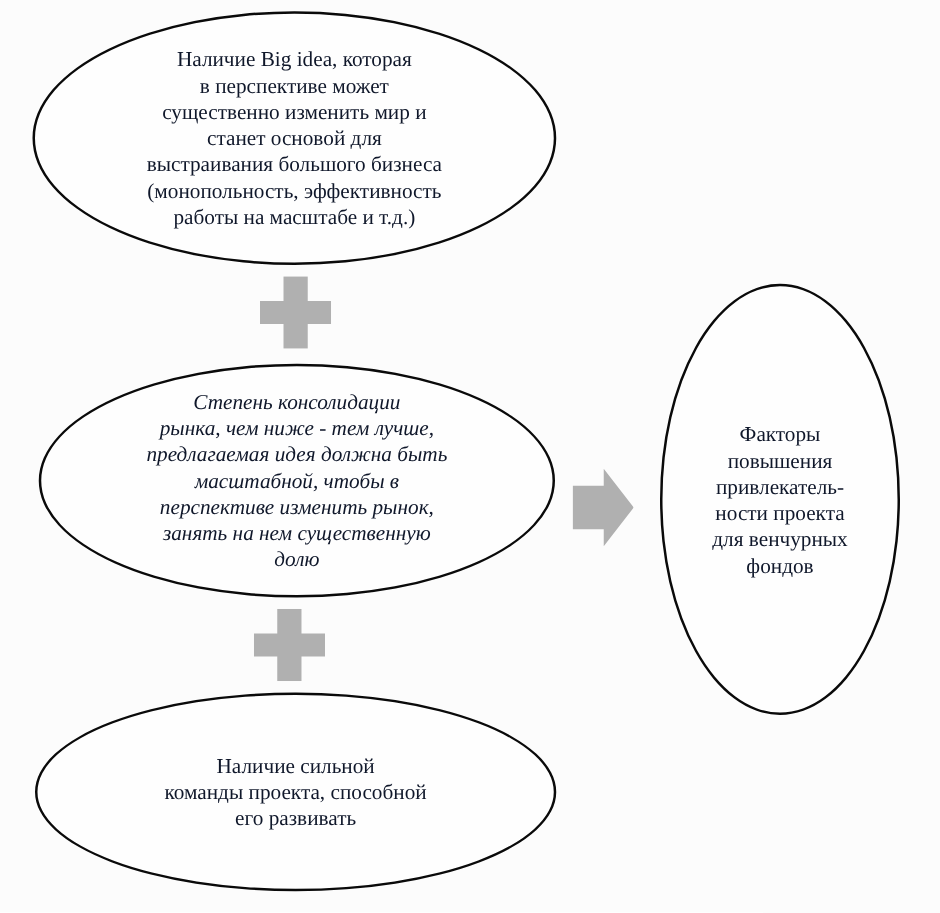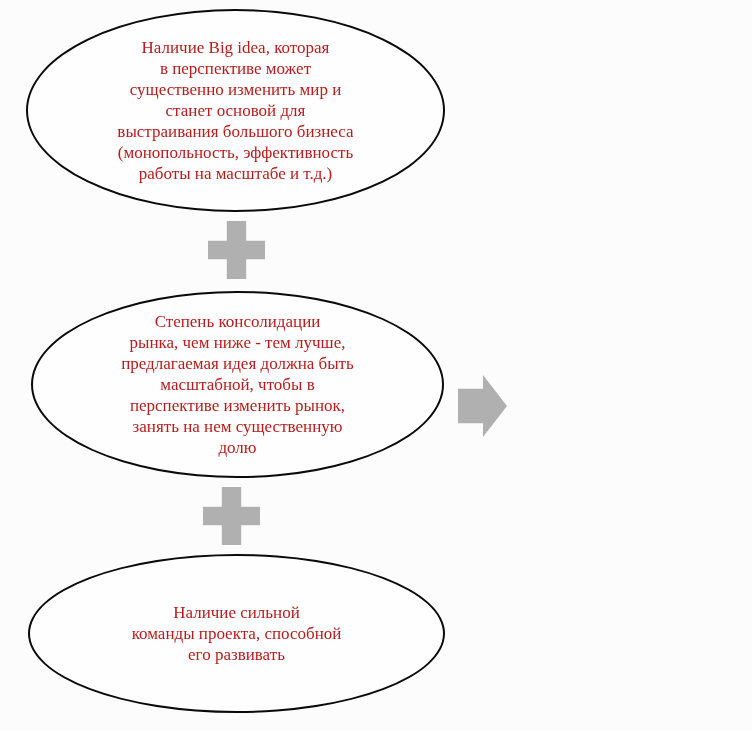--- a/index.html
+++ b/index.html
@@ -5,40 +5,40 @@
 <style>
   * { margin: 0; padding: 0; box-sizing: border-box; }
   html, body { background: #ffffff; }
   .canvas {
     position: relative;
     width: 752px;
     height: 730px;
     background: #fcfcfc;
     overflow: hidden;
     font-family: "Liberation Serif", "DejaVu Serif", serif;
-    color: #b91c1c;
+    color: #0f172a;
   }
   .ellipse {
     position: absolute;
     border: 2px solid #0a0a0a;
     border-radius: 50%;
     background: #fefefe;
     display: flex;
     align-items: center;
     justify-content: center;
   }
   .ellipse-text {
     display: block;
     text-align: center;
     white-space: pre-line;
     font-size: 17px;
     line-height: 21px;
   }
   .e1 { left: 26px;  top: 9px;   width: 419px; height: 203px; }
-  .e2 { left: 31px;  top: 291px; width: 413px; height: 187px; }
+  .e2 { left: 31px;  top: 291px; width: 413px; height: 187px; font-style: italic; }
   .e3 { left: 28px;  top: 554px; width: 417px; height: 159px; align-items: center; }
   .eR { left: 528px; top: 227px; width: 192px; height: 345px; }
   .plus {
     position: absolute;
     width: 57px;
     height: 58px;
     background: #b0b0b0;
     clip-path: polygon(33% 0%, 67% 0%, 67% 34%, 100% 34%, 100% 66%,
                        67% 66%, 67% 100%, 33% 100%, 33% 66%, 0% 66%,
                        0% 34%, 33% 34%);
@@ -86,14 +86,22 @@
   <div class="plus plus2"></div>
 
   <div class="ellipse e3">
     <span class="ellipse-text">Наличие сильной
 команды проекта, способной
 его развивать</span>
   </div>
 
   <div class="arrow-right"></div>
 
+  <div class="ellipse eR">
+    <span class="ellipse-text">Факторы
+повышения
+привлекатель-
+ности проекта
+для венчурных
+фондов</span>
+  </div>
 
 </div>
 
 </body></html>

